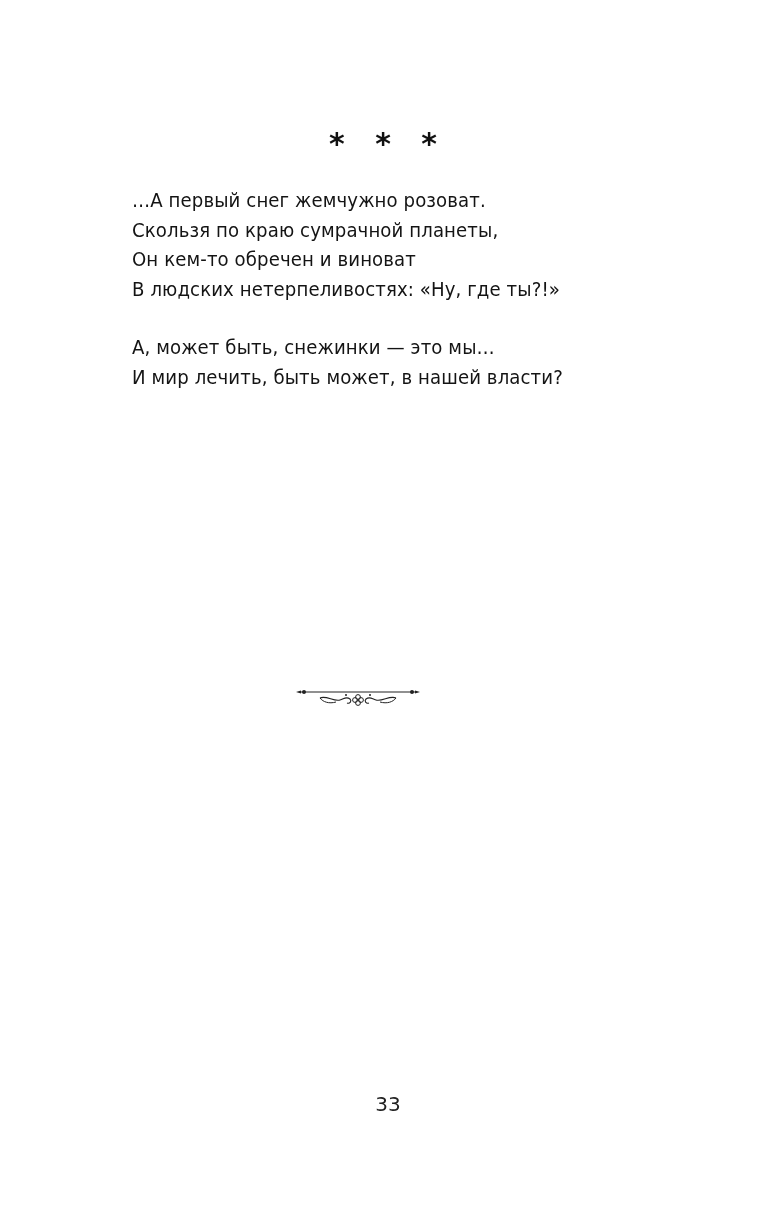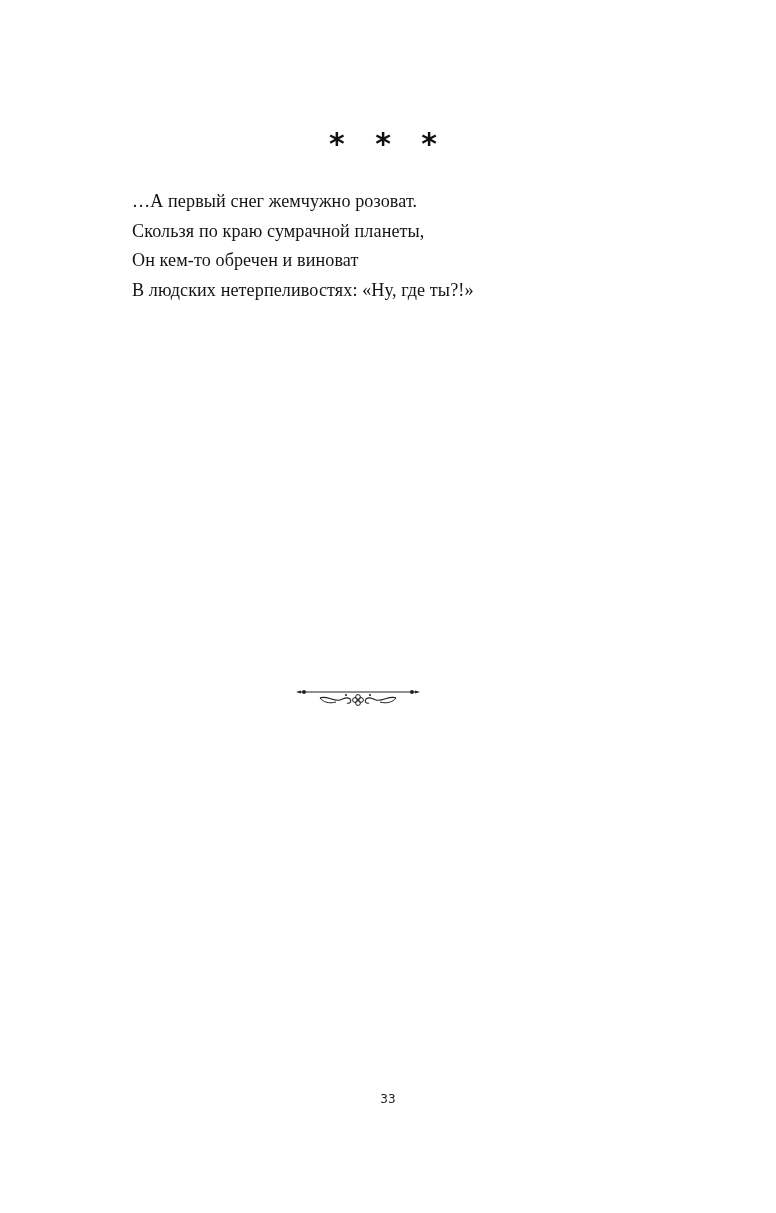--- a/index.html
+++ b/index.html
@@ -28,21 +28,20 @@
     color: #111;
   }
   .poem {
     position: absolute;
     top: 186px;
     left: 132px;
     width: 600px;
   }
   .stanza {
     margin: 0 0 29px 0;
-    font-family: Liberation Serif, serif;
   }
   .line {
     font-size: 19.5px;
     line-height: 29.5px;
     height: 29.5px;
     white-space: nowrap;
     letter-spacing: 0.1px;
     transform: scaleX(0.93);
     transform-origin: left center;
   }
@@ -52,35 +51,39 @@
     left: 296px;
     width: 124px;
     height: 24px;
   }
   .page-number {
     position: absolute;
     top: 1092px;
     left: 0;
     width: 776px;
     text-align: center;
-    font-size: 12px;
+    font-size: 20px;
     color: #222;
   }
 </style>
 </head>
 <body>
 
 <div class="stars">* * *</div>
 
 <div class="poem">
   <div class="stanza">
     <div class="line">…А первый снег жемчужно розоват.</div>
     <div class="line">Скользя по краю сумрачной планеты,</div>
     <div class="line">Он кем-то обречен и виноват</div>
     <div class="line">В людских нетерпеливостях: «Ну, где ты?!»</div>
+  </div>
+  <div class="stanza">
+    <div class="line">А, может быть, снежинки — это мы…</div>
+    <div class="line">И мир лечить, быть может, в нашей власти?</div>
   </div>
 </div>
 
 <div class="ornament">
   <svg width="124" height="24" viewBox="0 0 124 24" xmlns="http://www.w3.org/2000/svg">
 
     <line x1="4" y1="6" x2="120" y2="6" stroke="#222" stroke-width="1.2"></line>
 
     <circle cx="8" cy="6" r="2" fill="#222"></circle>
     <path d="M0 6 L5 4.5 L5 7.5 Z" fill="#222"></path>

